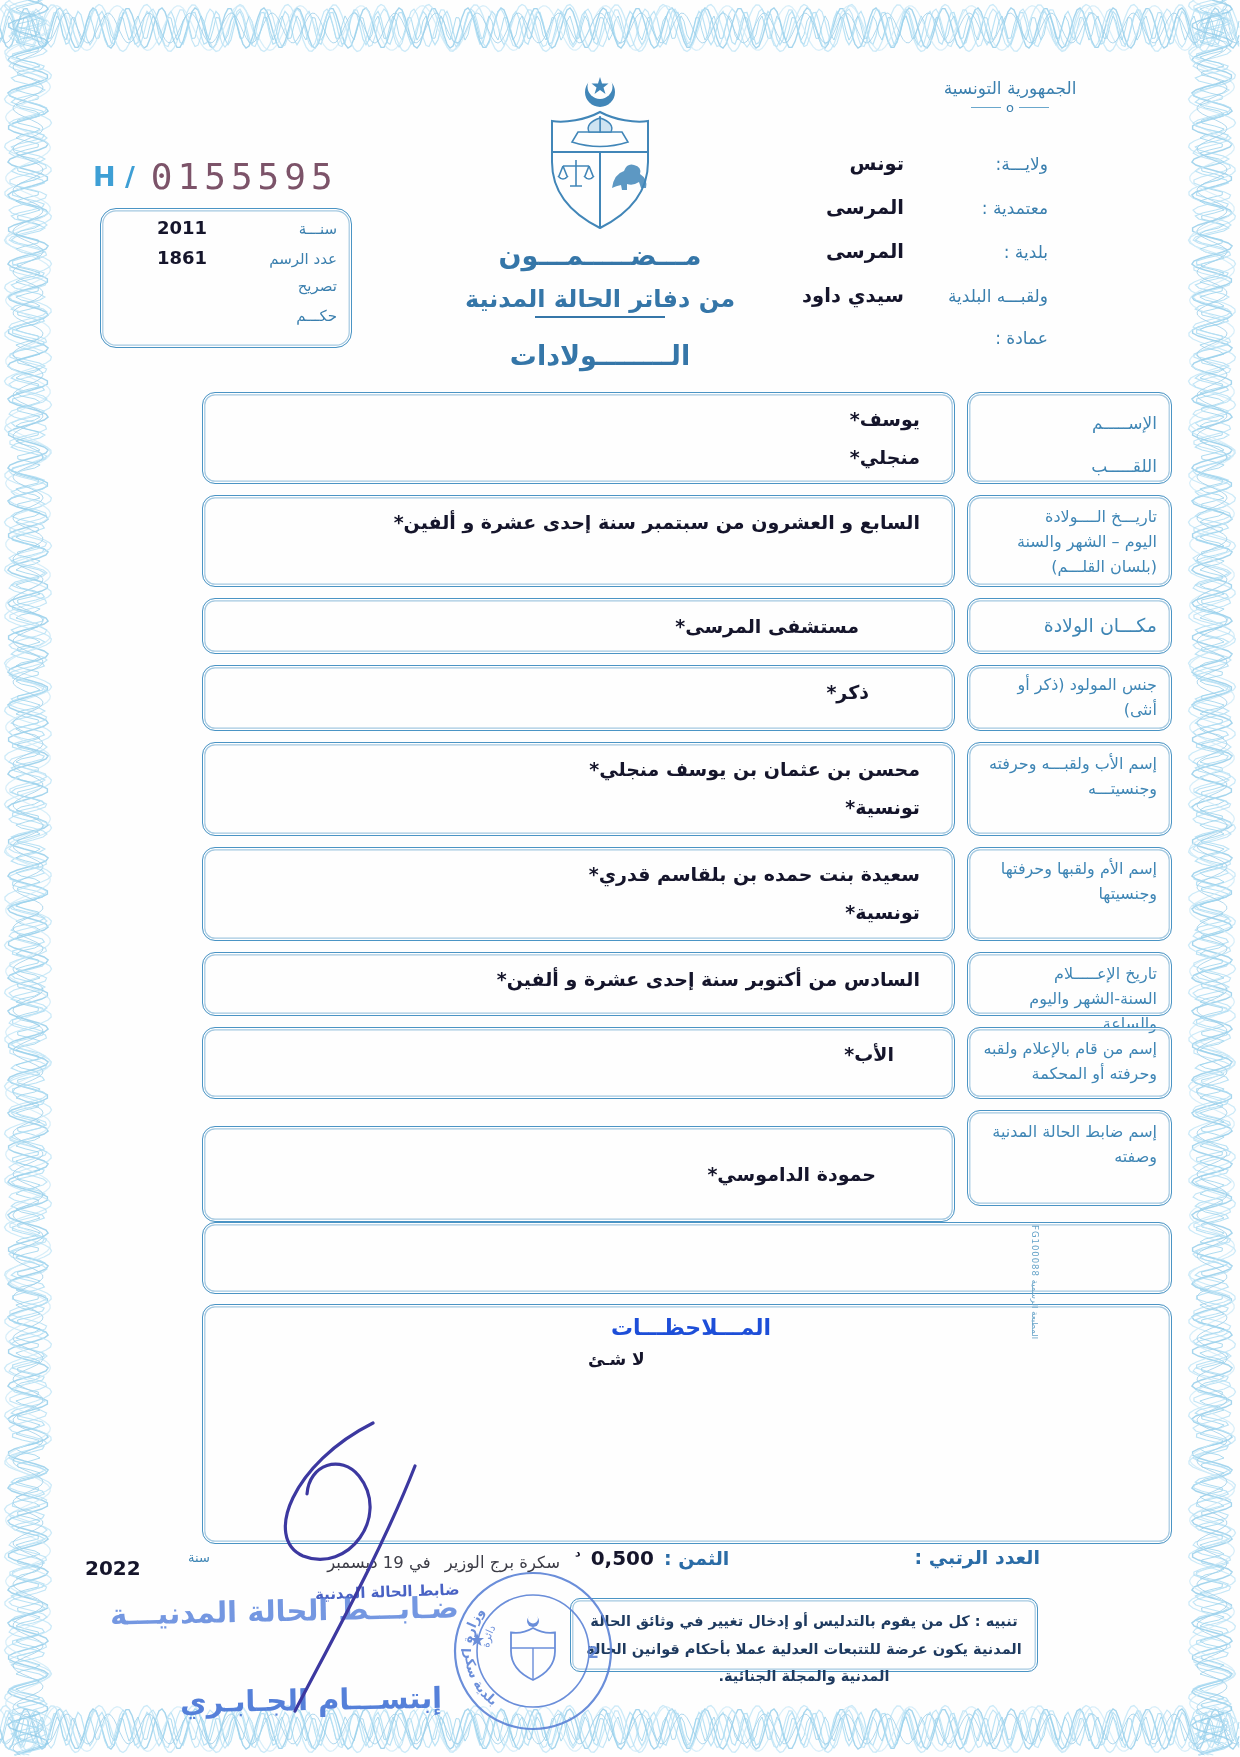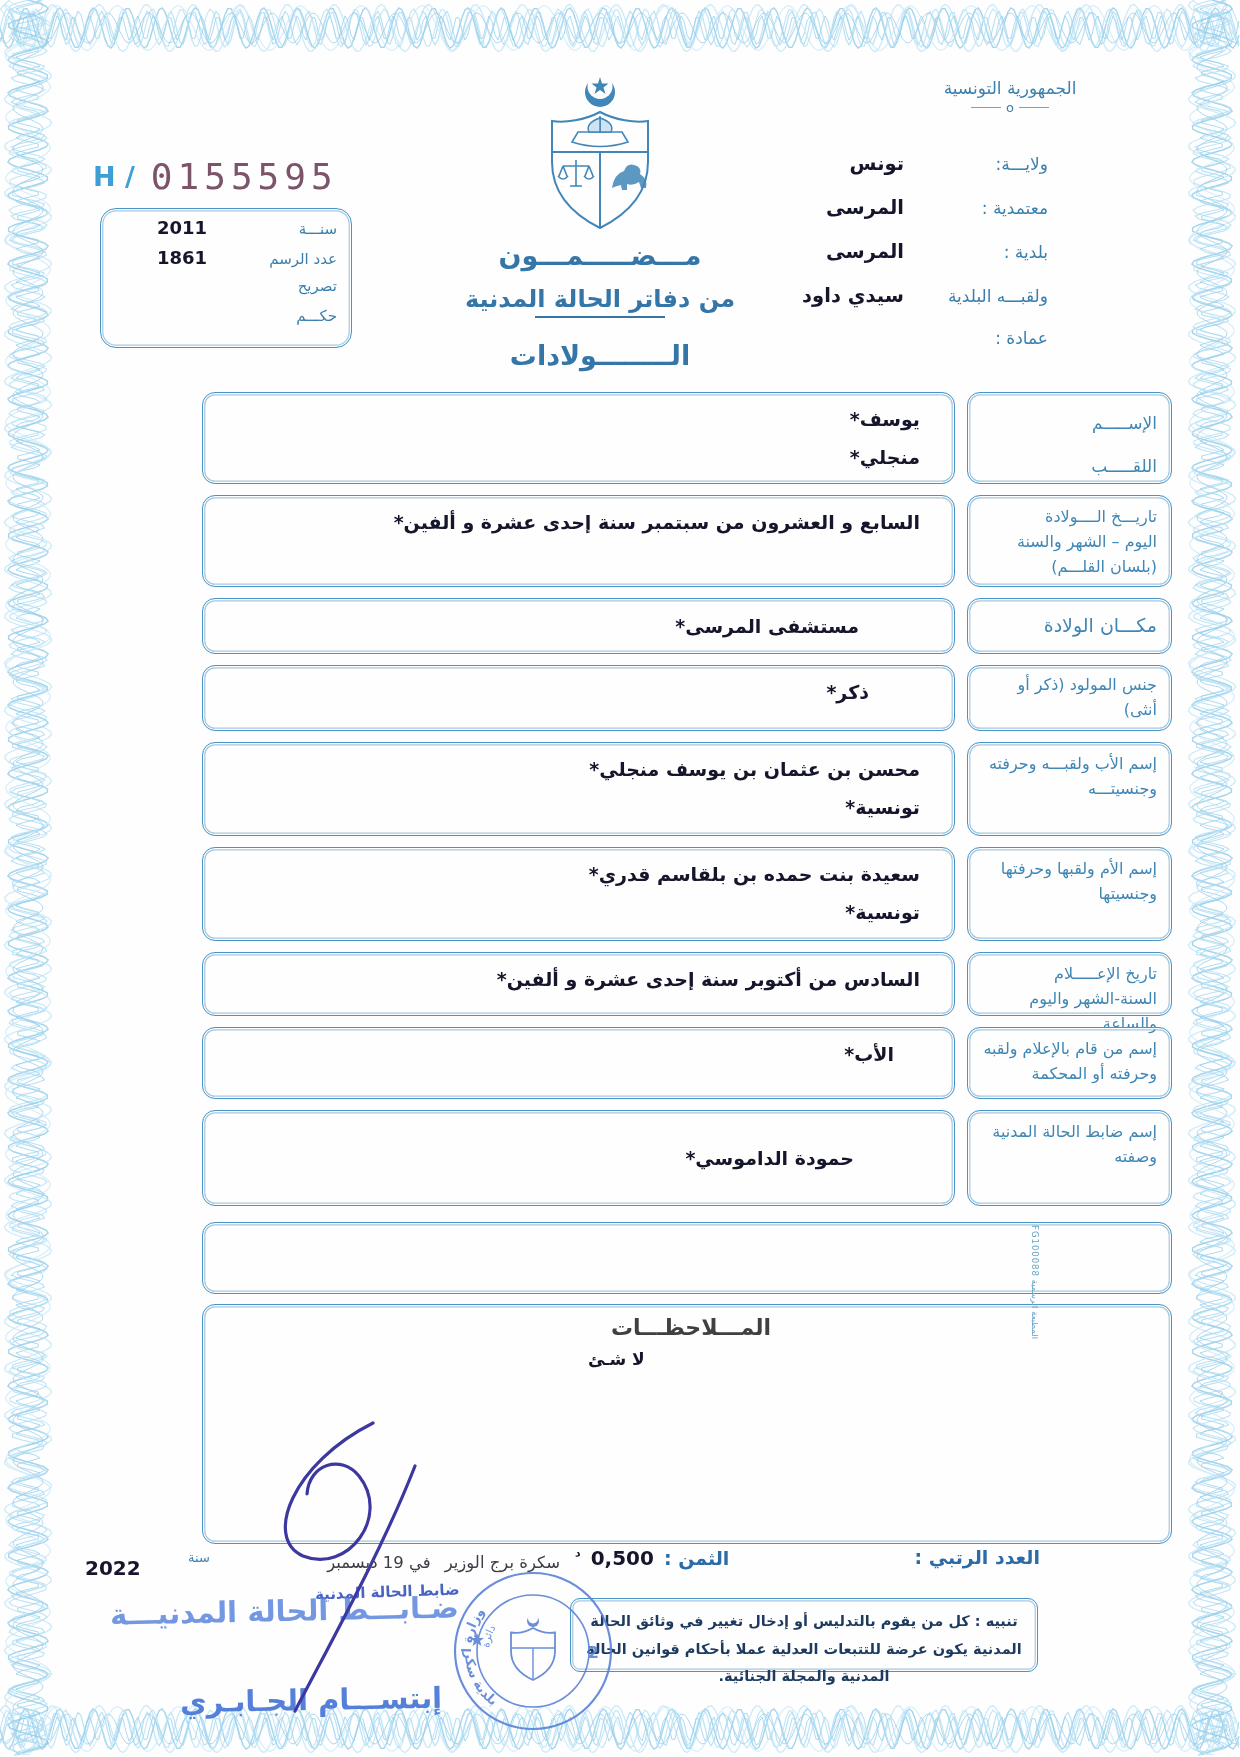--- a/index.html
+++ b/index.html
@@ -57,25 +57,25 @@
   .lcell{width:205px; color:#3f86b5; font-size:16px; line-height:1.55;
          padding:9px 14px; white-space:pre-line;}
   .vcell{flex:1; font-size:19px; font-weight:bold; color:#15152b; line-height:2.0;
          padding:7px 34px 0 10px; white-space:pre-line;}
   .h92{height:92px;} .h62{height:56px;padding-left:32px;} .h66{height:66px;} .h94{height:94px;}
   .h64{height:64px;} .h72{height:72px;} .h96{height:96px;}
   .lbl-spread{line-height:2.55; font-size:17px;}
   .lbl-center{display:flex; align-items:center;}
   .lbl-big{font-size:19px;}
   .v-center{display:flex; align-items:center; padding-top:0;}
-  .ind-95{padding-right:95px;} .ind-85{padding-right:85px;} .ind-60{padding-right:60px;} .ind-130{padding-right:100px;}
+  .ind-95{padding-right:95px;} .ind-85{padding-right:85px;} .ind-60{padding-right:60px;} .ind-130{padding-right:78px;margin-top:16px;}
 
   .emptybox{position:absolute; top:1222px; right:68px; width:970px; height:72px;}
   .obsbox{position:absolute; top:1304px; right:68px; width:970px; height:240px;}
-  .obs-title{position:absolute; top:10px; right:400px; color:#404040; font-size:22px;
+  .obs-title{position:absolute; top:10px; right:400px; color:#1d4ed8; font-size:22px;
              font-weight:bold; letter-spacing:2px;}
   .obs-value{position:absolute; top:44px; left:385px; font-size:17px; font-weight:bold; color:#15152b;}
 
   
   .ordinal{position:absolute; top:1546px; right:200px; color:#2b6ca6; font-size:19px; font-weight:bold;}
   .price{position:absolute; top:1546px; left:575px; display:flex; align-items:baseline; gap:10px;}
   .price-label{color:#2b6ca6; font-size:19px; font-weight:bold;}
   .price-value{font-size:20px; font-weight:bold; color:#15152b;}
   .price-cur{font-size:11px; font-weight:bold; color:#15152b; vertical-align:super; position:relative; top:-8px;}
   .warning{position:absolute; top:1598px; left:570px; width:468px; height:74px;

